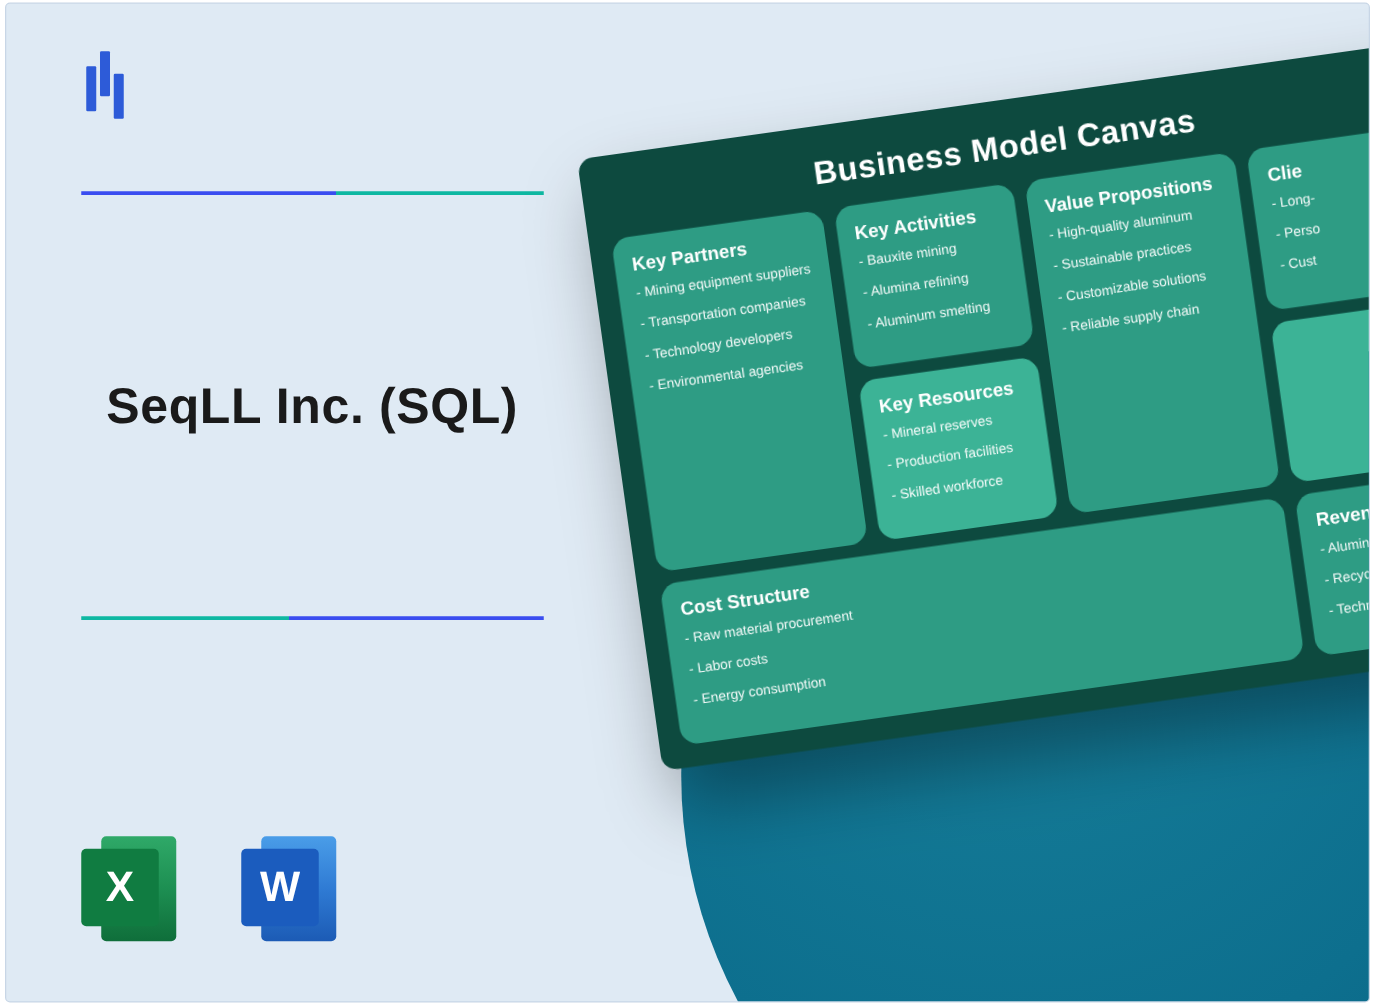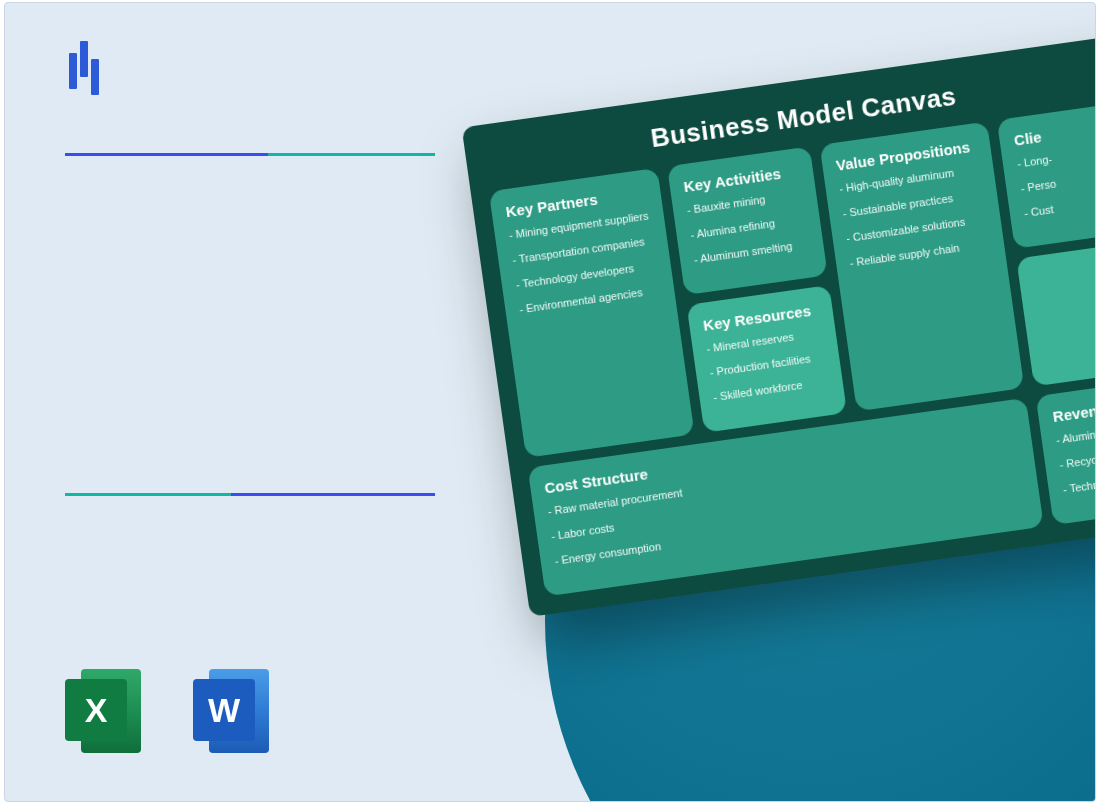--- a/index.html
+++ b/index.html
@@ -51,20 +51,21 @@
 
 <div class="stage">
   <div class="logo">
     <div class="bar b1"></div>
     <div class="bar b2"></div>
     <div class="bar b3"></div>
   </div>
 
   <div class="hr hr1"></div>
 
+  <div class="title">SeqLL Inc. (SQL)</div>
 
   <div class="hr hr2"></div>
 
   <div class="circle"></div>
 
   <div class="canvas-wrap">
     <div class="canvas">
       <h2>Business Model Canvas</h2>
       <div class="grid">
 

